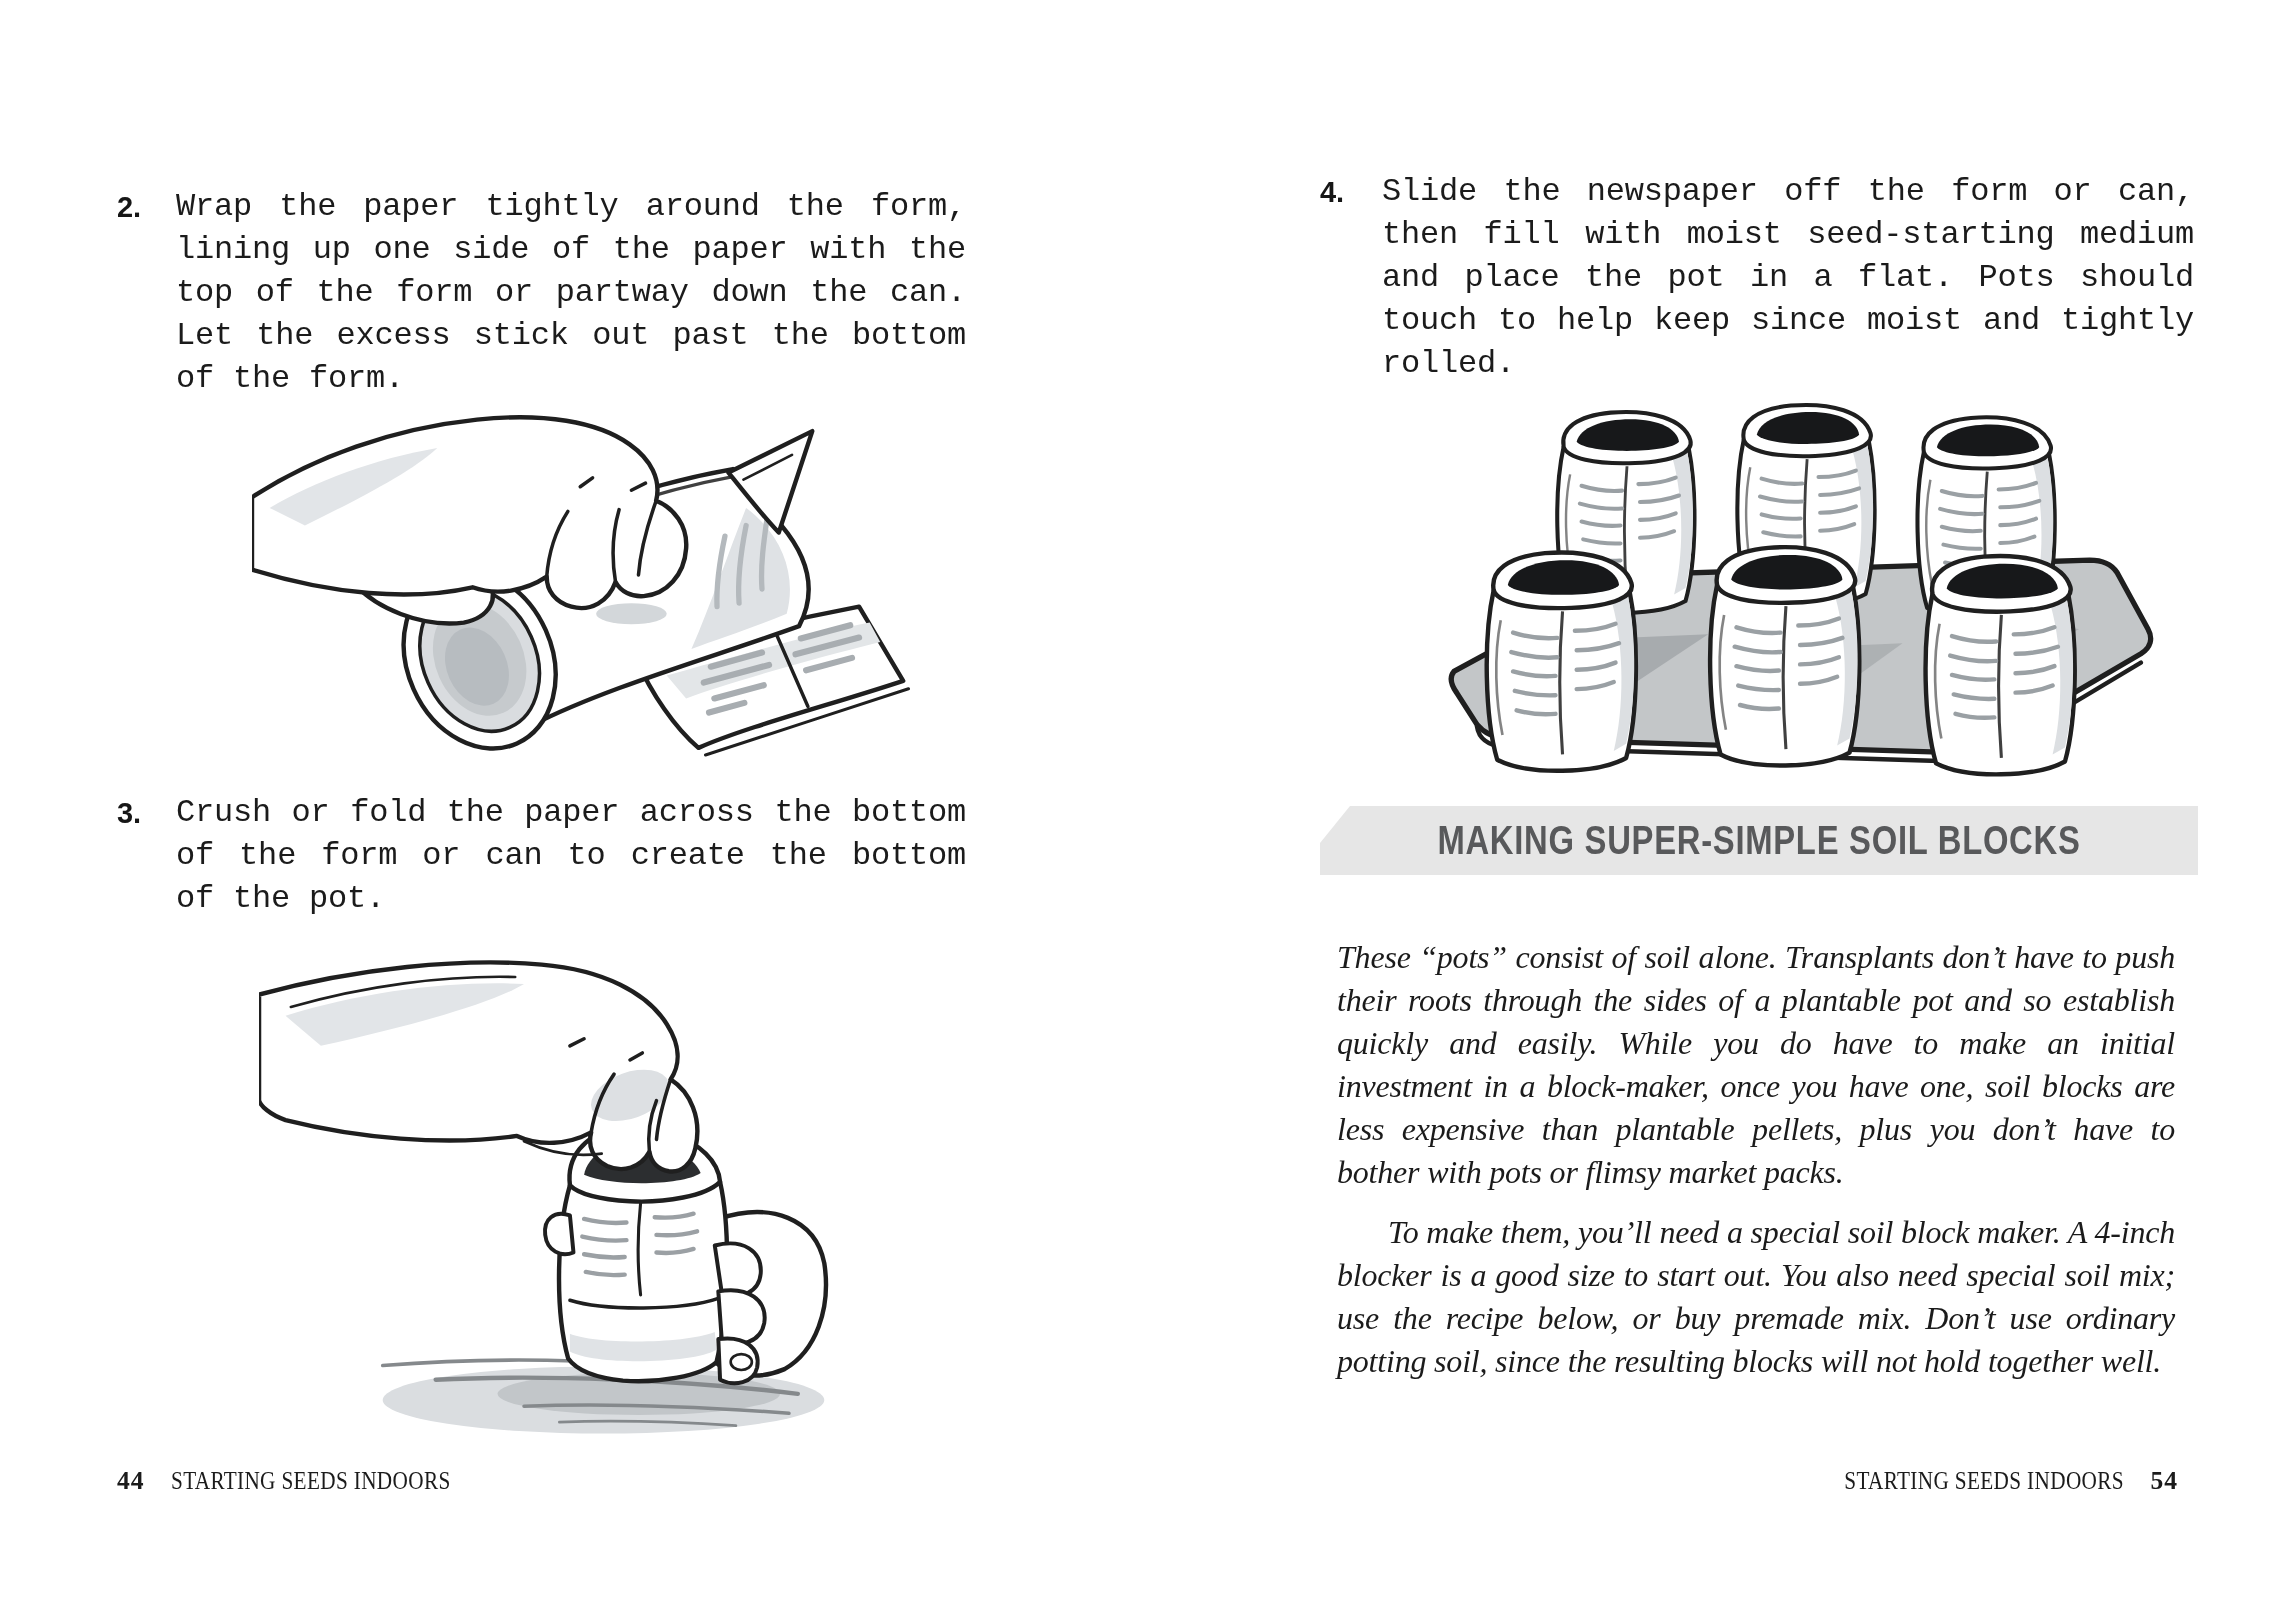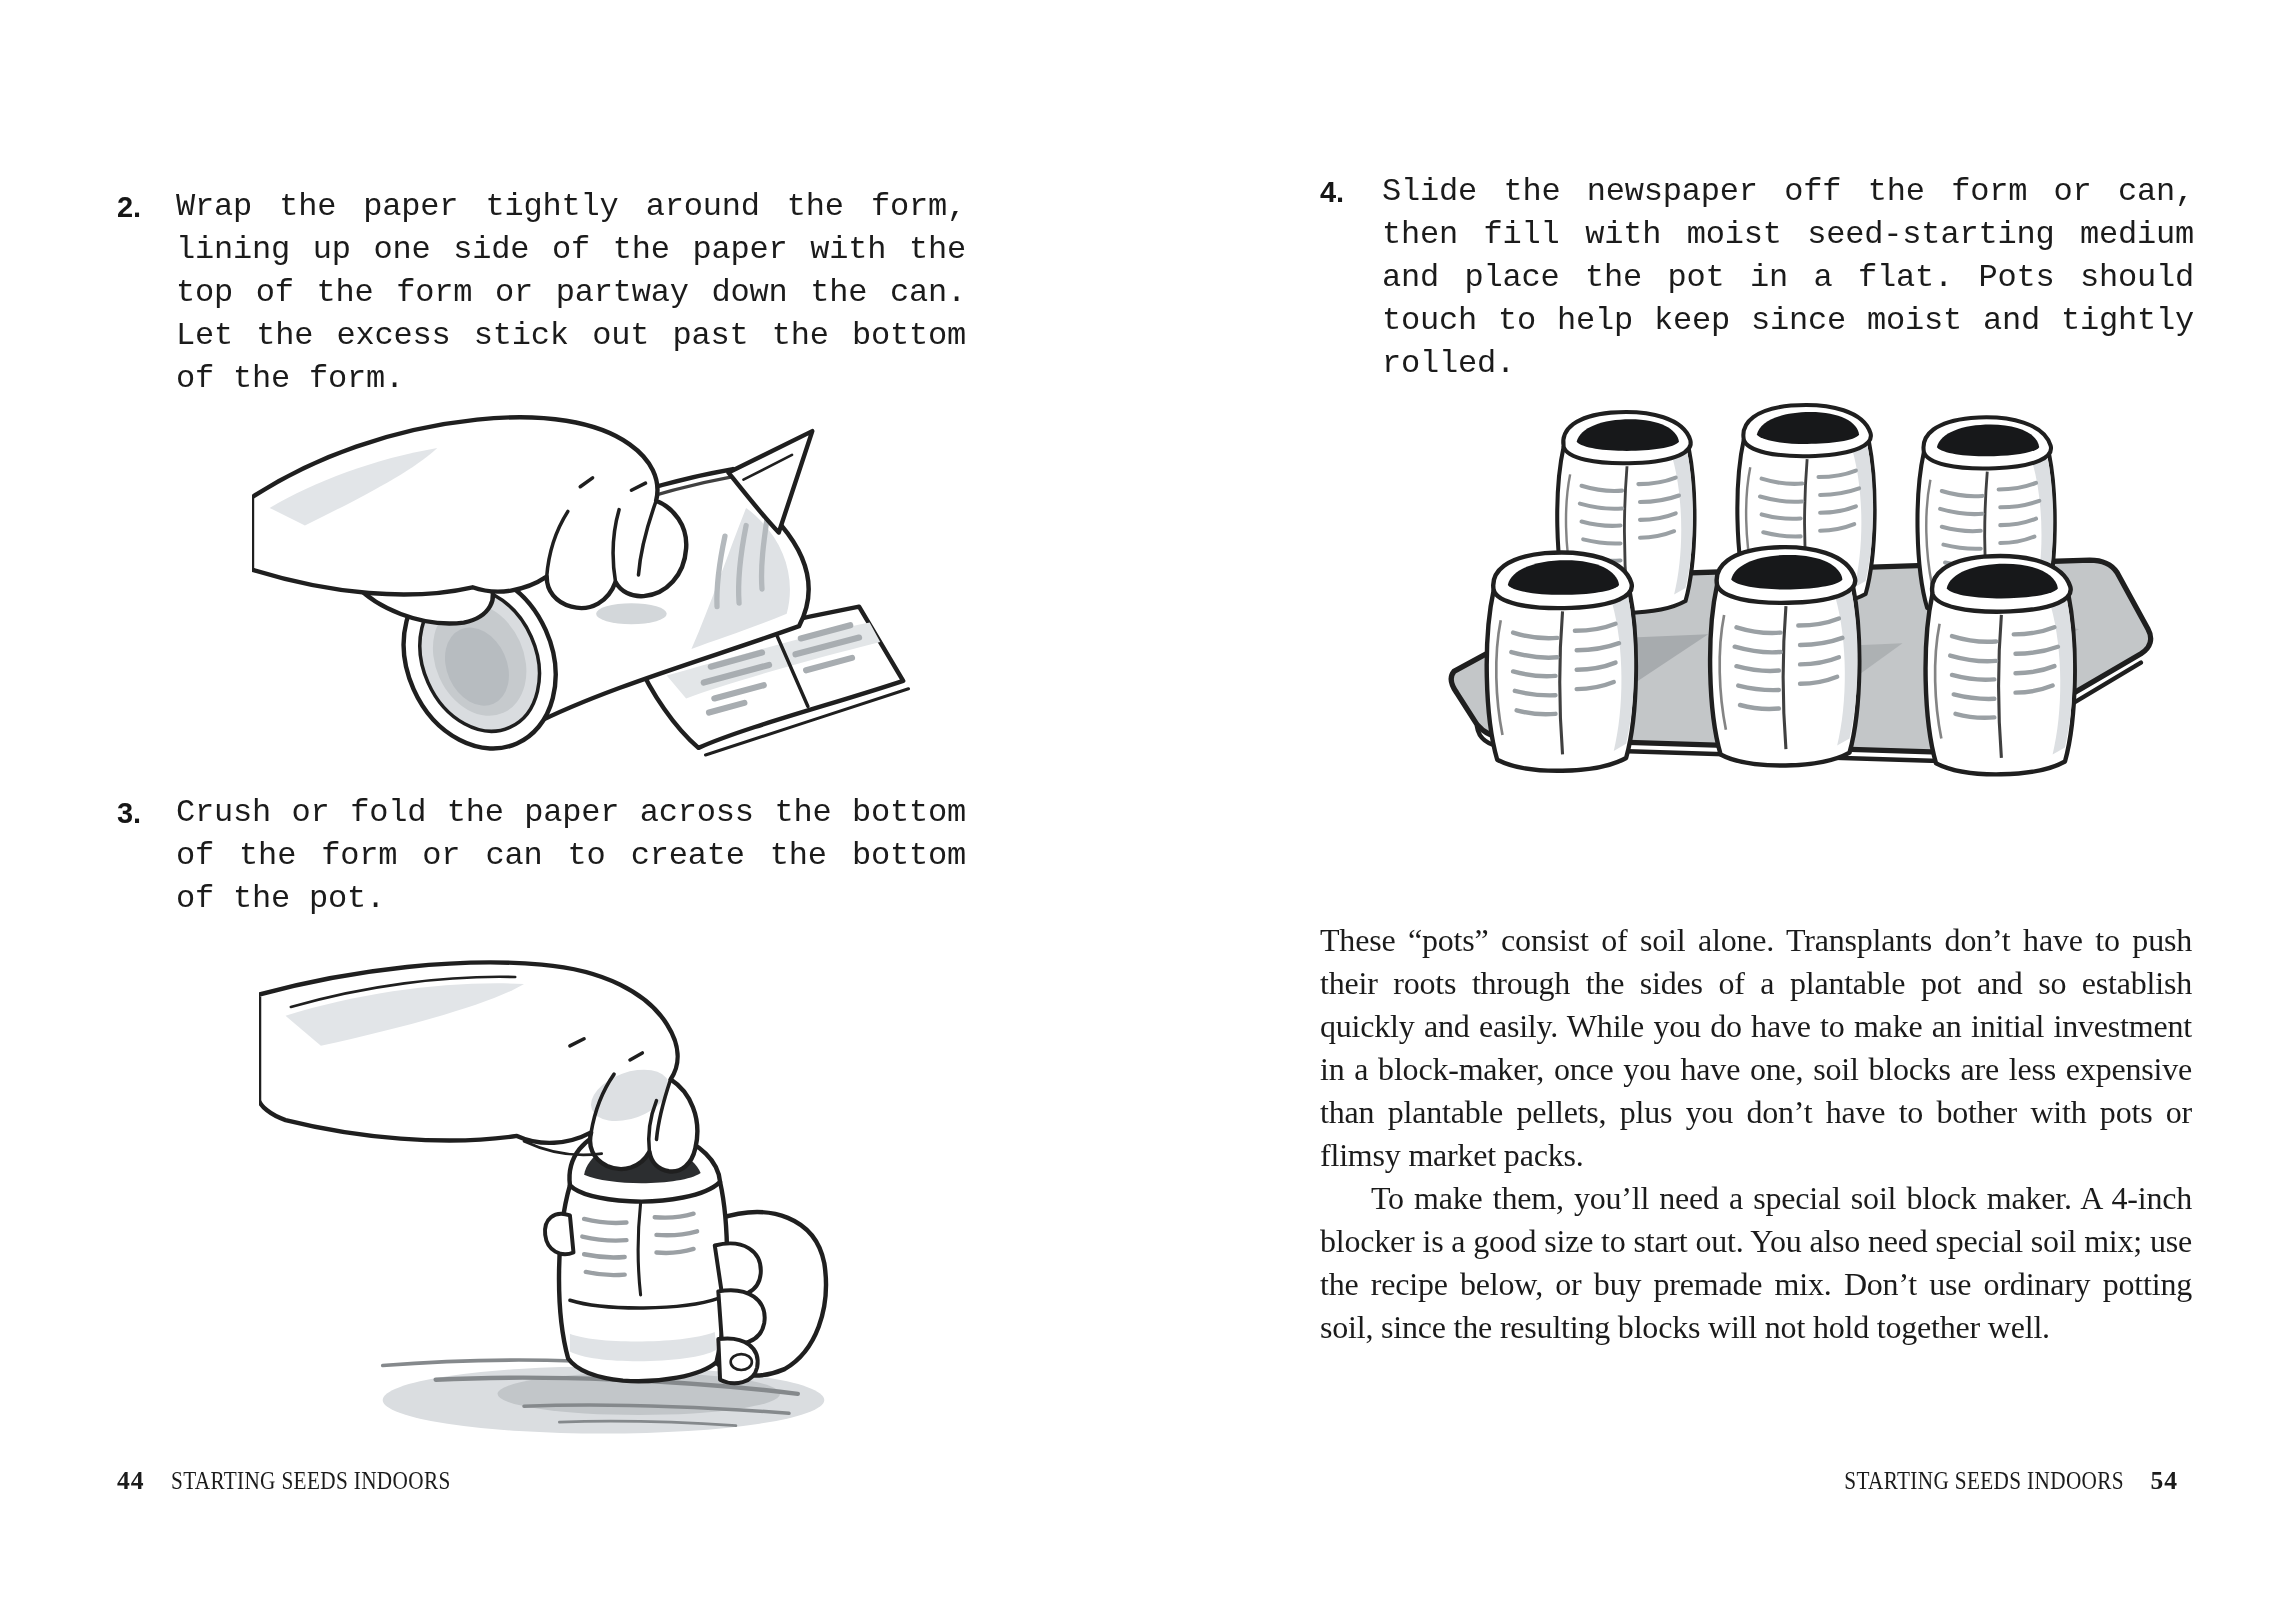--- a/index.html
+++ b/index.html
@@ -16,21 +16,21 @@
   .step-right .step-num{flex:0 0 62px;}
   .step-text{flex:1;text-align:justify;font-family:Liberation Mono, monospace;}
   .step2{left:117px;top:185px;width:849px;}
   .step3{left:117px;top:791px;width:849px;}
   .step4{left:1320px;top:170px;width:874px;}
   
   .body-copy{
     position:absolute;left:1320px;top:919px;width:872px;
     font-size:32px;line-height:43px;text-align:justify;letter-spacing:-0.2px;
   }
-  .body-copy p{margin:0;}
+  .body-copy p{margin:17px;font-style:italic;}
   .body-copy p + p{text-indent:51px;}
   
   .banner{
     position:absolute;left:1320px;top:806px;width:878px;height:69px;
     background:#e6e6e6;
     clip-path:polygon(30px 0, 100% 0, 100% 100%, 0 100%, 0 37px);
     display:flex;align-items:center;justify-content:center;
   }
   .banner-text{
     font-family:"Liberation Sans", sans-serif;font-weight:bold;font-size:41px;
@@ -233,20 +233,23 @@
       </g>
 
       <g>
         <use href="#pot" transform="translate(175,240)"></use>
         <use href="#pot" transform="translate(428,234)"></use>
         <use href="#pot" transform="translate(672,244)"></use>
       </g>
     </svg>
   </div>
 
+  <div class="banner">
+    <div class="banner-text">MAKING SUPER-SIMPLE SOIL BLOCKS</div>
+  </div>
 
   <div class="body-copy">
     <p>These “pots” consist of soil alone. Transplants don’t have to push their roots through the sides of a plantable pot and so establish quickly and easily. While you do have to make an initial investment in a block-maker, once you have one, soil blocks are less expensive than plantable pellets, plus you don’t have to bother with pots or flimsy market packs.</p>
     <p>To make them, you’ll need a special soil block maker. A 4-inch blocker is a good size to start out. You also need special soil mix; use the recipe below, or buy premade mix. Don’t use ordinary potting soil, since the resulting blocks will not hold together well.</p>
   </div>
 
   <div class="footer footer-right">
     <span class="running-title">STARTING SEEDS INDOORS</span>
     <span class="pagenum">54</span>
   </div>

